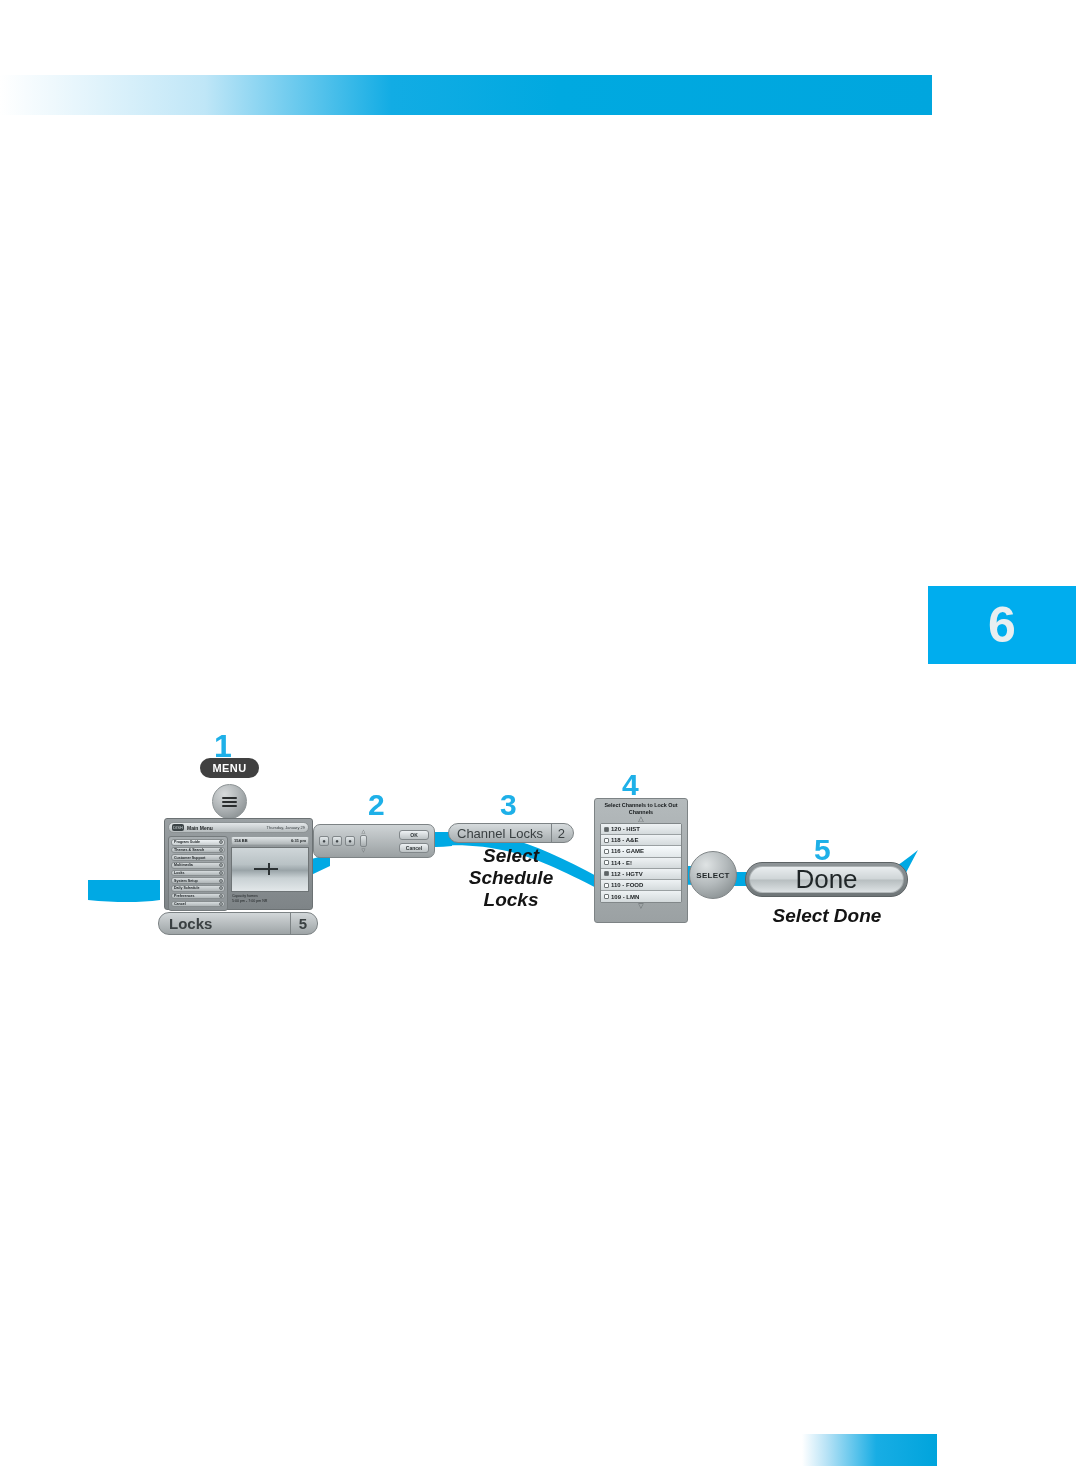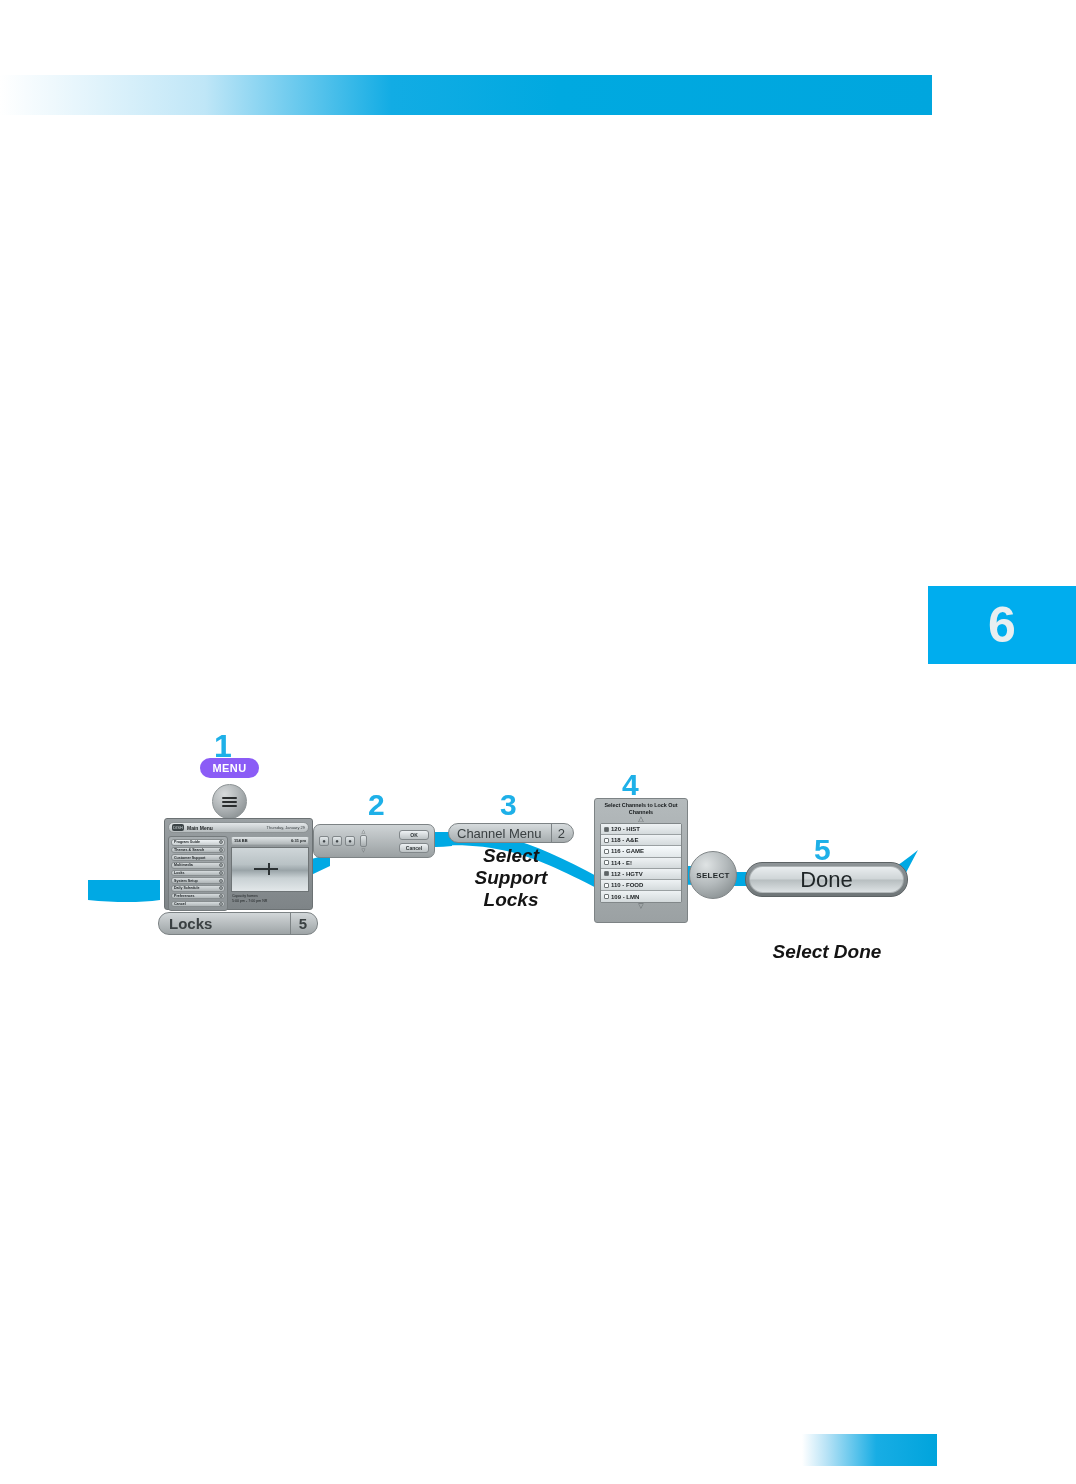--- a/index.html
+++ b/index.html
@@ -42,21 +42,21 @@
 
   .caption{
     position:absolute; font-style:italic; font-weight:bold;
     color:#141414; font-size:19px; line-height:22px; text-align:center;
     font-family:"Liberation Sans", sans-serif;
   }
 
   
   .menu-pill{
     position:absolute; left:200px; top:758px; width:59px; height:20px;
-    background:#8b5cf6; border-radius:10px; color:#fff;
+    background:#404040; border-radius:10px; color:#fff;
     font-size:11px; font-weight:bold; letter-spacing:.4px;
     display:flex; align-items:center; justify-content:center;
   }
   .menu-round{
     position:absolute; left:212px; top:784px; width:35px; height:35px;
     border-radius:50%;
     background:radial-gradient(circle at 35% 28%, #d7dadb 0%, #b0b5b7 45%, #7b8284 100%);
     border:1px solid #8d9395;
     display:flex; align-items:center; justify-content:center;
   }
@@ -220,22 +220,22 @@
   .done-btn{
     position:absolute; left:745px; top:862px; width:163px; height:35px;
     border-radius:17px;
     background:linear-gradient(to bottom,#8f9598,#6f7678);
     border:1px solid #5d6365; padding:3px;
   }
   .done-inner{
     width:100%; height:100%; border-radius:14px;
     background:linear-gradient(to bottom,#e9edef 0%,#cfd5d7 48%,#b7bec0 52%,#dde2e4 100%);
     border:1px solid #80868880;
-    display:flex; justify-content:center;
-    font-size:22px; color:#1f2527;
+    display:flex; align-items:center; justify-content:center;
+    font-size:26px; color:#1f2527;
   }
 </style>
 </head>
 <body>
 
 <div class="top-bar"></div>
 <div class="bottom-bar"></div>
 <div class="chapter-tab">
   <span>6</span>
 </div>
@@ -356,27 +356,27 @@
     <span class="okcol">
       <span class="okbtn">OK</span>
       <span class="okbtn">Cancel</span>
     </span>
   </div>
 
 
   <div class="stepnum" style="left:500px; top:790px; font-size:30px;">3</div>
 
   <div class="chan-bar">
-    <span class="lbl">Channel Menu</span>
+    <span class="lbl">Channel Locks</span>
     <span class="num">2</span>
   </div>
 
   <div class="caption" style="left:446px; top:845px; width:130px;">
     <div>Select</div>
-    <div>Support</div>
+    <div>Schedule</div>
     <div>Locks</div>
   </div>
 
   <div class="stepnum" style="left:622px; top:770px; font-size:30px;">4</div>
 
   <div class="chanpanel">
     <div class="title">
       <div>Select Channels to Lock Out</div>
       <div>Channels</div>
     </div>
@@ -420,17 +420,17 @@
   <div class="select-round">
     <span>SELECT</span>
   </div>
 
   <div class="done-btn">
     <div class="done-inner">
       <span>Done</span>
     </div>
   </div>
 
-  <div class="caption" style="left:747px; top:905px; width:160px;margin-top:36px;">
+  <div class="caption" style="left:747px; top:905px; width:160px;">
     <div>Select Done</div>
   </div>
 
 </div>
 
 </body></html>

